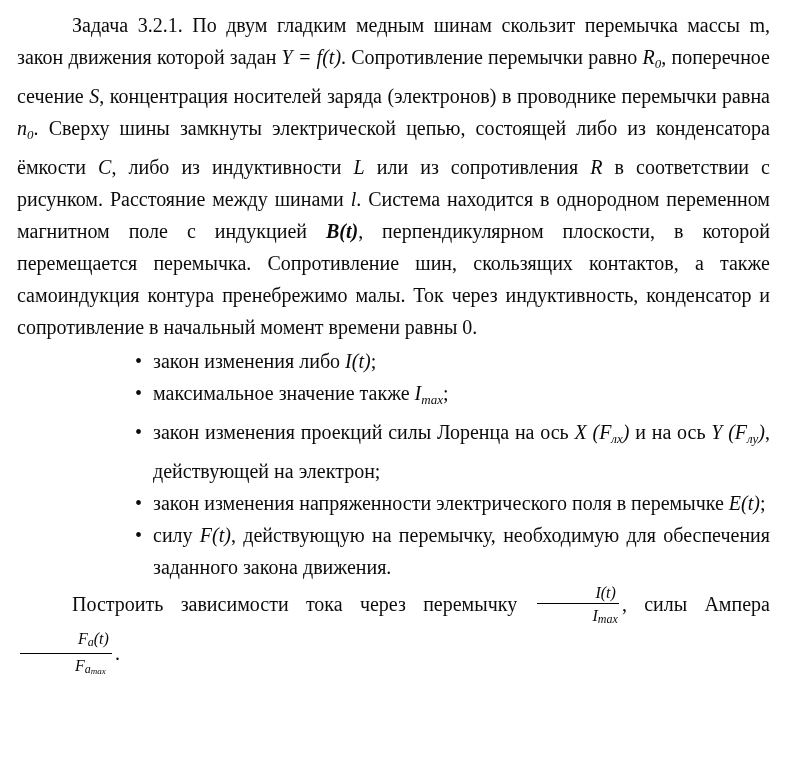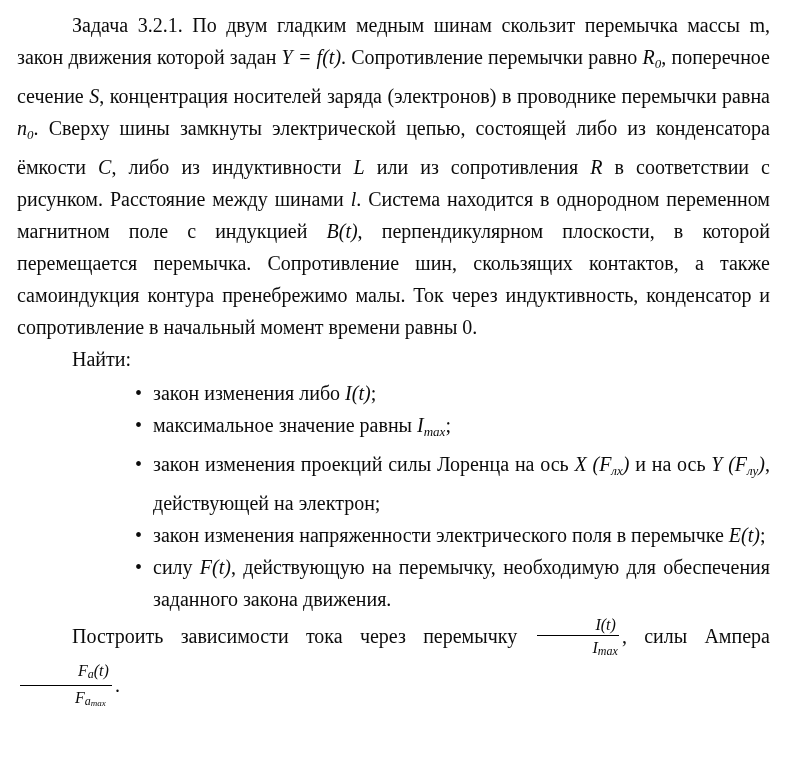--- a/index.html
+++ b/index.html
@@ -21,21 +21,21 @@
     overflow: hidden;
   }
   p.para {
     margin: 0;
     text-align: justify;
     text-align-last: left;
   }
   .ind { text-indent: 55px; }
   .i  { font-style: italic; margin-top: 24px; }
   .b  { font-weight: 400; }
-  .bi { font-weight: 400; font-style: italic; margin-top: 44px; }
+  .bi { font-weight: 700; font-style: italic; margin-top: 44px; }
   .sub {
     font-style: italic;
     font-size: 13px;
     vertical-align: -4px;
   }
   ul.task-list {
     margin: 2px 0 0 0;
     padding: 0 0 0 118px;
     list-style: none;
   }
@@ -75,26 +75,25 @@
   .frac .fs  { font-size: 12px; vertical-align: -2px; font-style: italic; }
   .frac .fss { font-size: 9px;  vertical-align: -3px; font-style: italic; }
 </style>
 </head>
 <body>
 
 <div class="page">
 
   <p class="para ind"><span class="b">Задача 3.2.1</span><span>. По двум гладким медным шинам скользит перемычка массы m, закон движения которой задан </span><span class="i">Y = f(t)</span><span>. Сопротивление перемычки равно </span><span class="i">R</span><span class="sub">0</span><span>, поперечное сечение </span><span class="i">S</span><span>, концентрация носителей заряда (электронов) в проводнике перемычки равна </span><span class="i">n</span><span class="sub">0</span><span>. Сверху шины замкнуты электрической цепью, состоящей либо из конденсатора ёмкости </span><span class="i">C</span><span>, либо из индуктивности </span><span class="i">L</span><span> или из сопротивления </span><span class="i">R</span><span> в соответствии с рисунком. Расстояние между шинами </span><span class="i">l</span><span>. Система находится в однородном переменном магнитном поле с индукцией </span><span class="bi">B(t)</span><span>, перпендикулярном плоскости, в которой перемещается перемычка. Сопротивление шин, скользящих контактов, а также самоиндукция контура пренебрежимо малы. Ток через индуктивность, конденсатор и сопротивление в начальный момент времени равны 0.</span></p>
 
-  <p class="para ind"><span>Найти:</span></p>
 
   <ul class="task-list">
     <li class="task"><span class="bullet">•</span><span>закон изменения либо </span><span class="i">I(t)</span><span>;</span></li>
 
-    <li class="task"><span class="bullet">•</span><span>максимальное значение равны </span><span class="i">I</span><span class="sub">max</span><span>;</span></li>
+    <li class="task"><span class="bullet">•</span><span>максимальное значение также </span><span class="i">I</span><span class="sub">max</span><span>;</span></li>
 
     <li class="task"><span class="bullet">•</span><span>закон изменения проекций силы Лоренца на ось </span><span class="i">X</span><span> </span><span class="i">(F</span><span class="sub">лх</span><span class="i">)</span><span> и на ось </span><span class="i">Y</span><span> </span><span class="i">(F</span><span class="sub">лу</span><span class="i">)</span><span>, действующей на электрон;</span></li>
 
     <li class="task"><span class="bullet">•</span><span>закон изменения напряженности электрического поля в перемычке </span><span class="i">E(t)</span><span>;</span></li>
 
     <li class="task"><span class="bullet">•</span><span>силу </span><span class="i">F(t)</span><span>, действующую на перемычку, необходимую для обеспечения заданного закона движения.</span></li>
   </ul>
 
 
   <p class="para ind"><span>Построить зависимости тока через перемычку </span><span class="frac"><span class="top">I(t)</span><span class="bot"><span>I</span><span class="fs">max</span></span></span><span>, силы Ампера </span><span class="frac"><span class="top"><span>F</span><span class="fs">a</span><span>(t)</span></span><span class="bot"><span>F</span><span class="fs">a</span><span class="fss">max</span></span></span><span>.</span></p>

